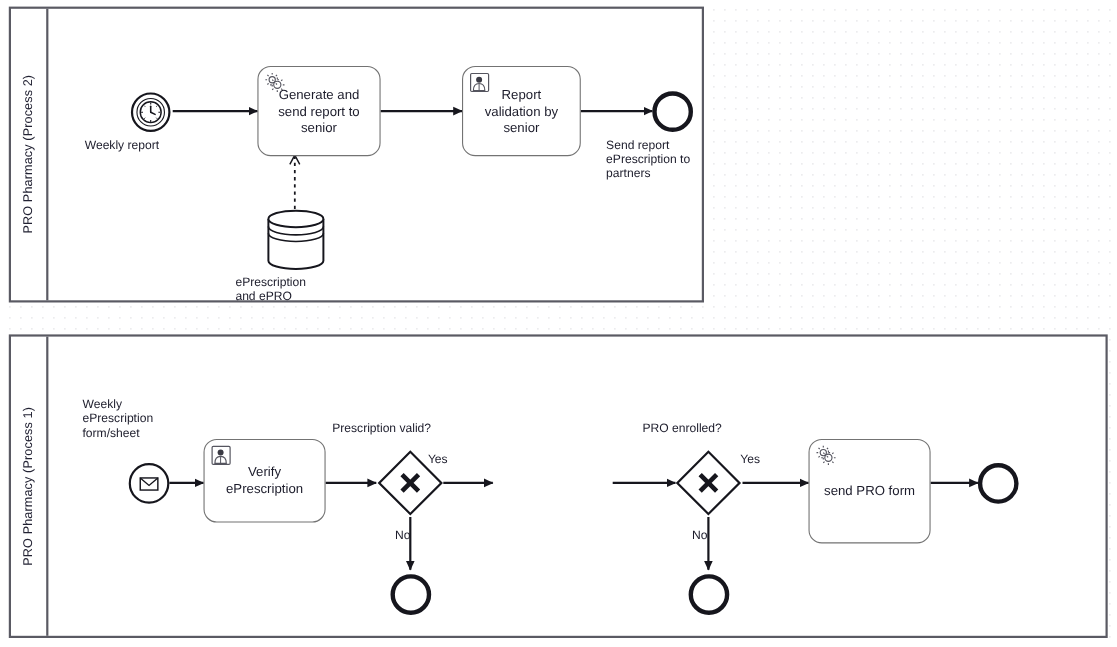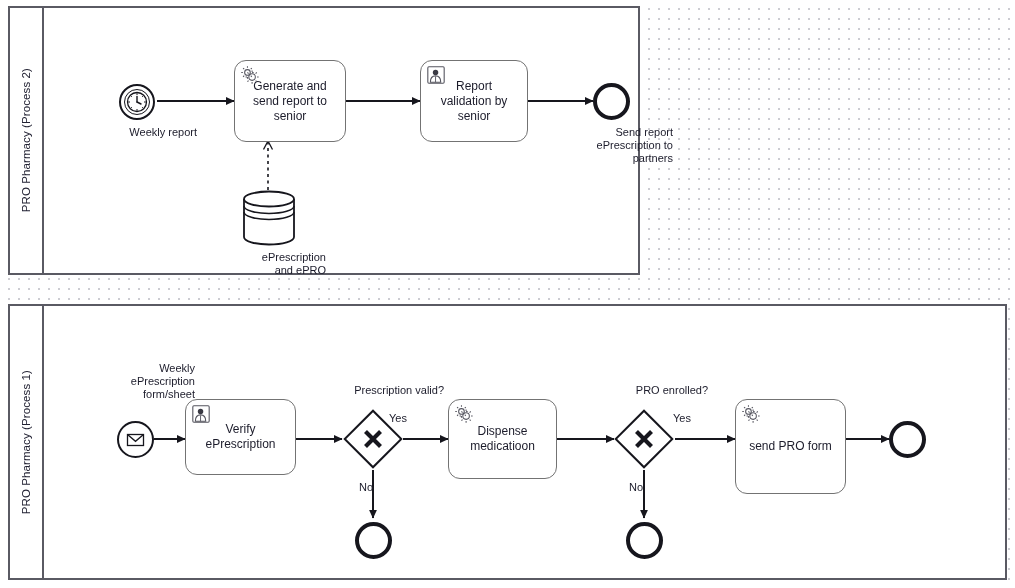--- a/index.html
+++ b/index.html
@@ -118,21 +118,21 @@
 
   
   .datastore { position: absolute; }
 
   
   .label {
     position: absolute;
     font-size: 11px;
     color: #1c1c2b;
     line-height: 13px;
-    text-align: right;
+    text-align: left;
     white-space: pre-line;
   }
   .flow-label {
     position: absolute;
     font-size: 11px;
     color: #1c1c2b;
     line-height: 13px;
     white-space: nowrap;
   }
 
@@ -302,34 +302,20 @@
             <path d="M7.5,7.5 L22.5,22.5 M22.5,7.5 L7.5,22.5" stroke="#16161d" stroke-width="4.2" stroke-linecap="butt"></path>
           </svg>
         </div>
       </div>
       <div class="label" style="left:258px; top:78px; width:142px;">Prescription valid?</div>
       <div class="flow-label" style="left:345px; top:106px;">Yes</div>
       <div class="flow-label" style="left:315px; top:175px;">No</div>
 
       <div class="node event event-end" style="left:311px; top:216px; width:37px; height:37px;"></div>
 
-      <div class="node task" style="left:404px; top:93px; width:109px; height:80px;">
-        <svg class="task-icon" viewBox="0 0 22 22">
-          <g fill="none" stroke="#55555f" stroke-width="1.15">
-            <circle cx="8.2" cy="8.2" r="3.1"></circle>
-            <path d="M8.2,3.1 L8.2,1.4 M8.2,15 L8.2,13.3 M3.1,8.2 L1.4,8.2 M15,8.2 L13.3,8.2
-                     M4.6,4.6 L3.4,3.4 M11.8,11.8 L13,13 M11.8,4.6 L13,3.4 M4.6,11.8 L3.4,13"></path>
-            <circle cx="13.3" cy="13.3" r="3.6"></circle>
-            <path d="M13.3,7.8 L13.3,6.1 M13.3,20.5 L13.3,18.8 M7.8,13.3 L6.1,13.3 M20.5,13.3 L18.8,13.3
-                     M9.4,9.4 L8.2,8.2 M17.2,17.2 L18.4,18.4 M17.2,9.4 L18.4,8.2 M9.4,17.2 L8.2,18.4"></path>
-          </g>
-        </svg>
-        <span class="task-label">Dispense
-medicatioon</span>
-      </div>
 
       <div class="gateway-wrap" style="left:571px; top:104px; width:58px; height:58px;">
         <div class="gateway" style="position:absolute; left:8px; top:8px; width:42px; height:42px;"></div>
         <div class="gateway-x">
           <svg width="30" height="30" viewBox="0 0 30 30">
             <path d="M7.5,7.5 L22.5,22.5 M22.5,7.5 L7.5,22.5" stroke="#16161d" stroke-width="4.2" stroke-linecap="butt"></path>
           </svg>
         </div>
       </div>
       <div class="label" style="left:540px; top:78px; width:124px;">PRO enrolled?</div>

